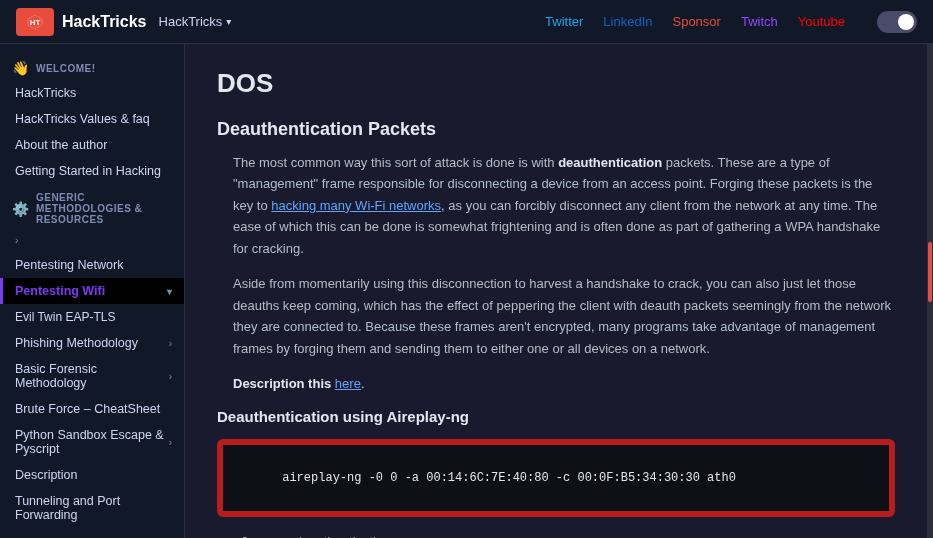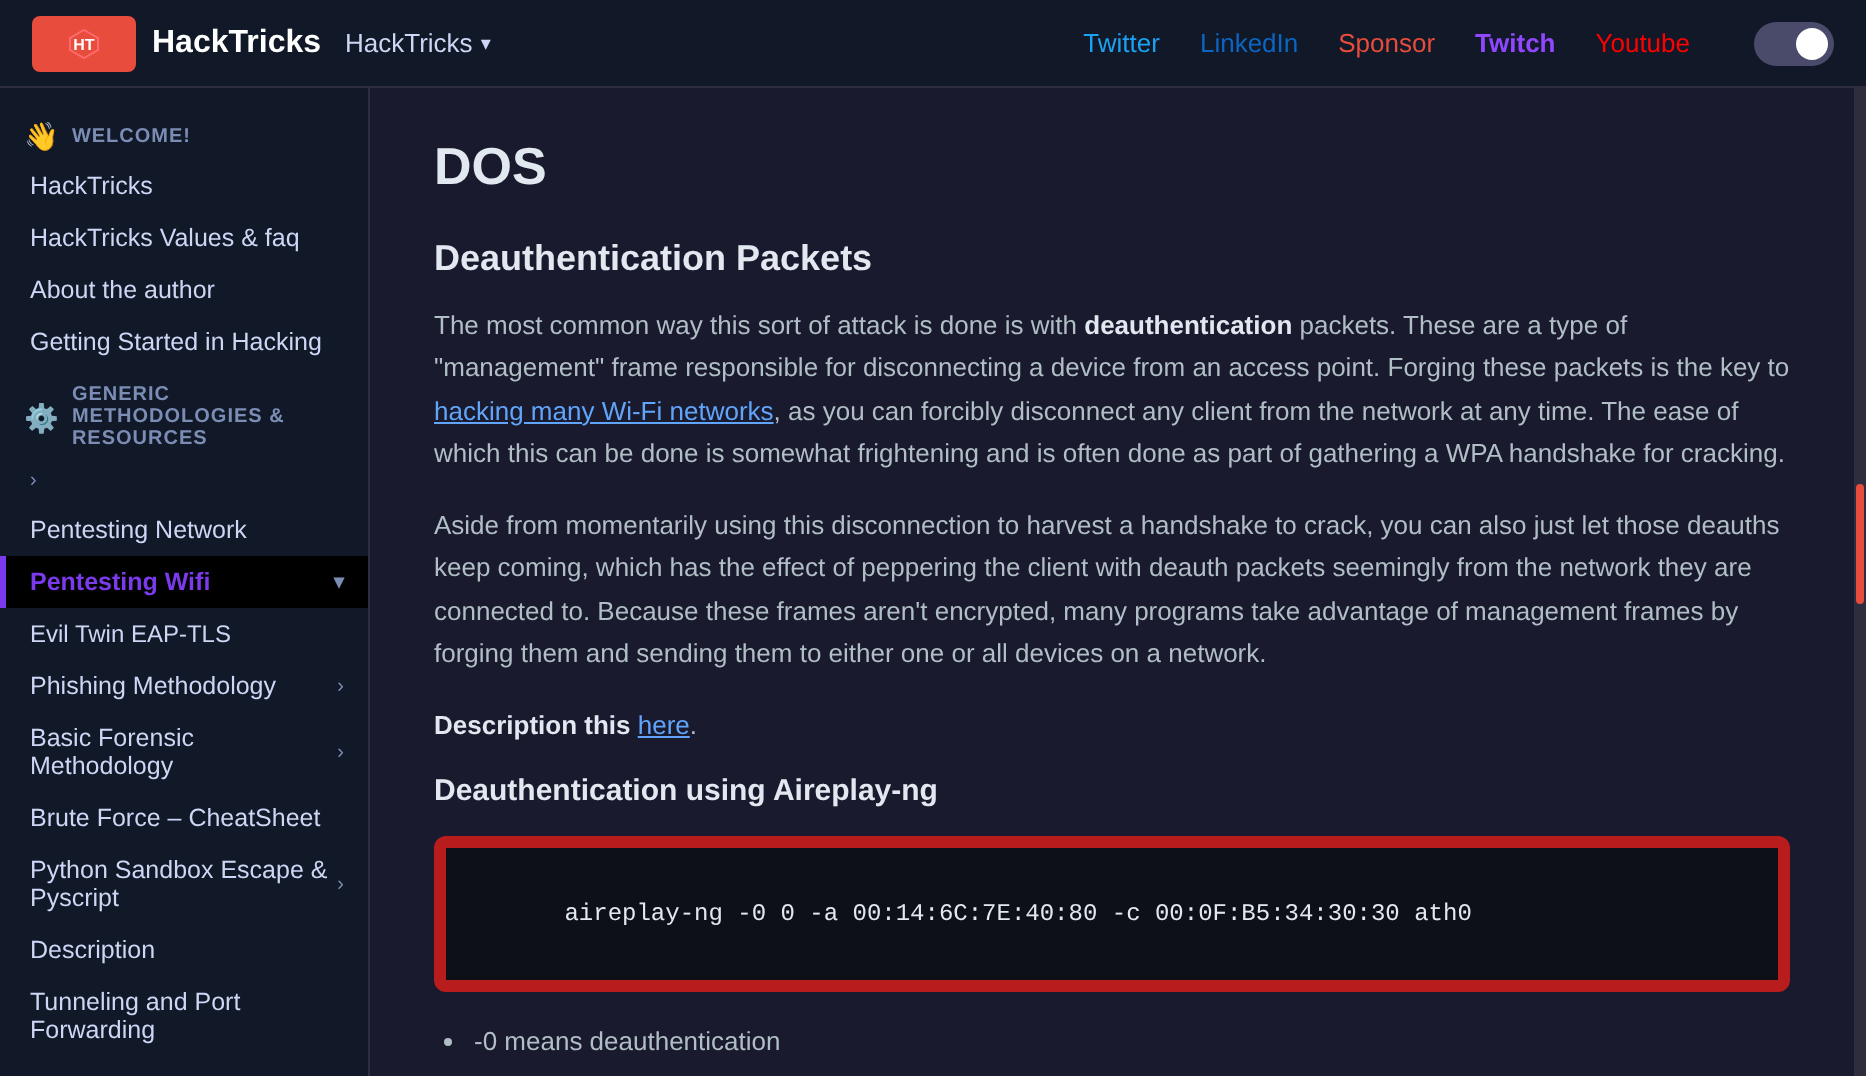--- a/index.html
+++ b/index.html
@@ -25,21 +25,21 @@
       flex-shrink: 0;
       border-bottom: 1px solid #2d2d3d;
     }
     .topnav-logo {
       display: flex;
       align-items: center;
       gap: 8px;
       margin-right: 12px;
     }
     .logo-icon {
-      width: 52px;
+      width: 38px;
       height: 28px;
       background: #e74c3c;
       border-radius: 4px;
       display: flex;
       align-items: center;
       justify-content: center;
       font-weight: bold;
       color: white;
       font-size: 12px;
     }
@@ -61,21 +61,21 @@
       gap: 20px;
       align-items: center;
     }
     .topnav-link {
       font-size: 13px;
       font-weight: 500;
     }
     .topnav-link.twitter { color: #1da1f2; }
     .topnav-link.linkedin { color: #0a66c2; }
     .topnav-link.sponsor { color: #e74c3c; text-align: center; }
-    .topnav-link.twitch { color: #9147ff; font-weight: bold; }
+    .topnav-link.twitch { color: #9147ff; }
     .topnav-link.youtube { color: #ff0000; }
     .toggle-switch {
       width: 40px;
       height: 22px;
       background: #4a4a6a;
       border-radius: 11px;
       position: relative;
       margin-left: 12px;
     }
     .toggle-switch::after {
@@ -169,20 +169,21 @@
       font-weight: 700;
       color: #e2e8f0;
       margin-bottom: 12px;
       margin-top: 4px;
     }
     .content-text {
       color: #b0bec5;
       line-height: 1.65;
       font-size: 13px;
       margin-bottom: 14px;
+      margin-left: 16px;
     }
     .content-text strong { color: #e2e8f0; }
     .link-text {
       color: #60a5fa;
       text-decoration: underline;
     }
     .code-block {
       background: #0d1117;
       border: 6px solid #b91c1c;
       border-radius: 6px;

